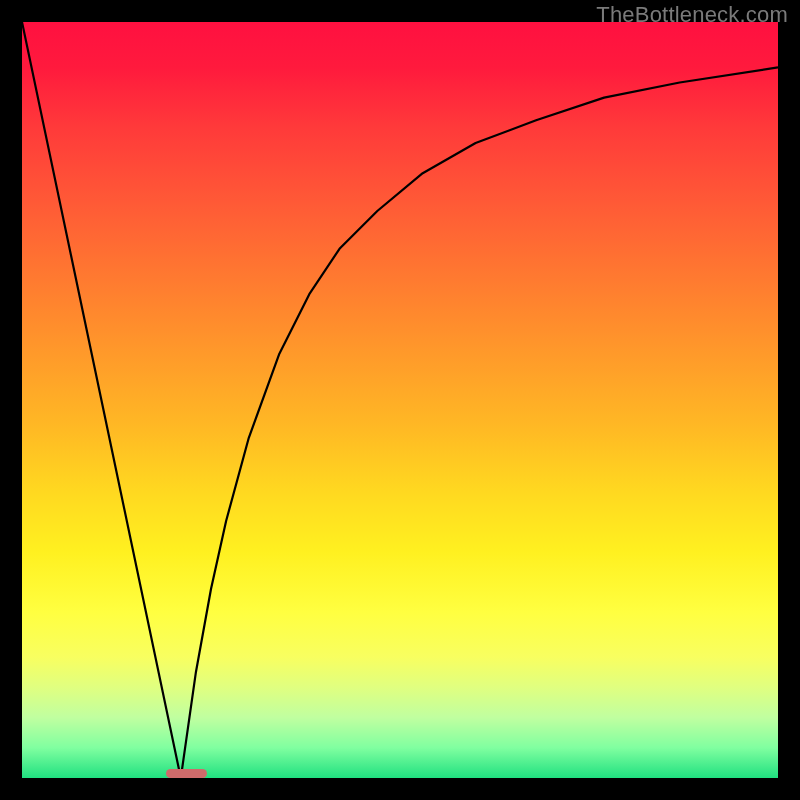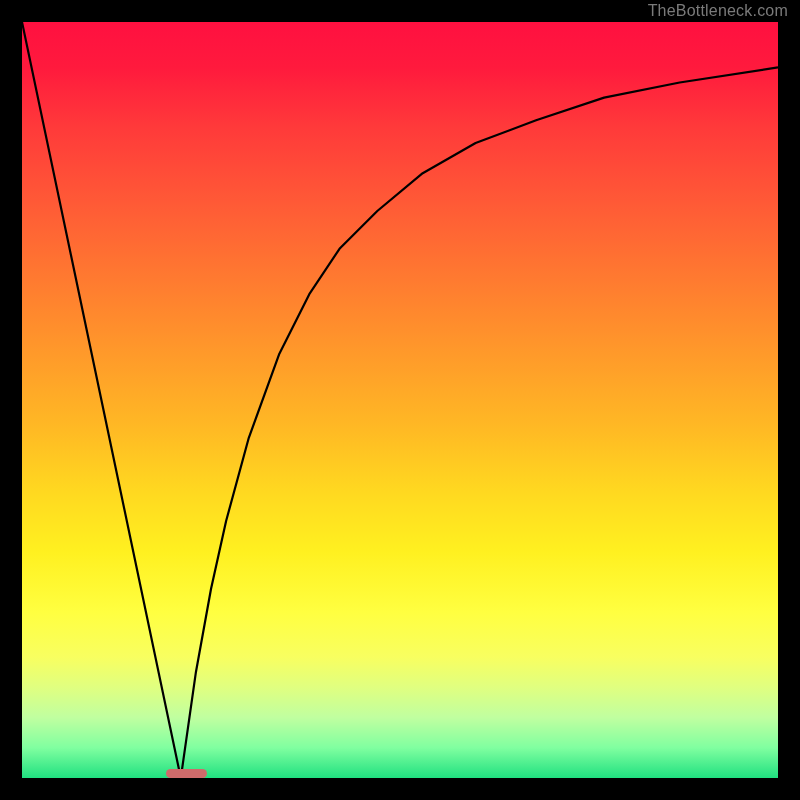--- a/index.html
+++ b/index.html
@@ -44,21 +44,21 @@
       #c0ffa0 92%,
       #80ffa0 96%,
       #20e080 100%
     );
   }
   .watermark {
     position: absolute;
     top: 2px;
     right: 12px;
     color: #7a7a7a;
-    font-size: 16px;
+    font-size: 22px;
     letter-spacing: 0.2px;
     font-weight: 500;
     user-select: none;
   }
   .curves {
     position: absolute;
     inset: 0;
   }
   .marker {
     position: absolute;

